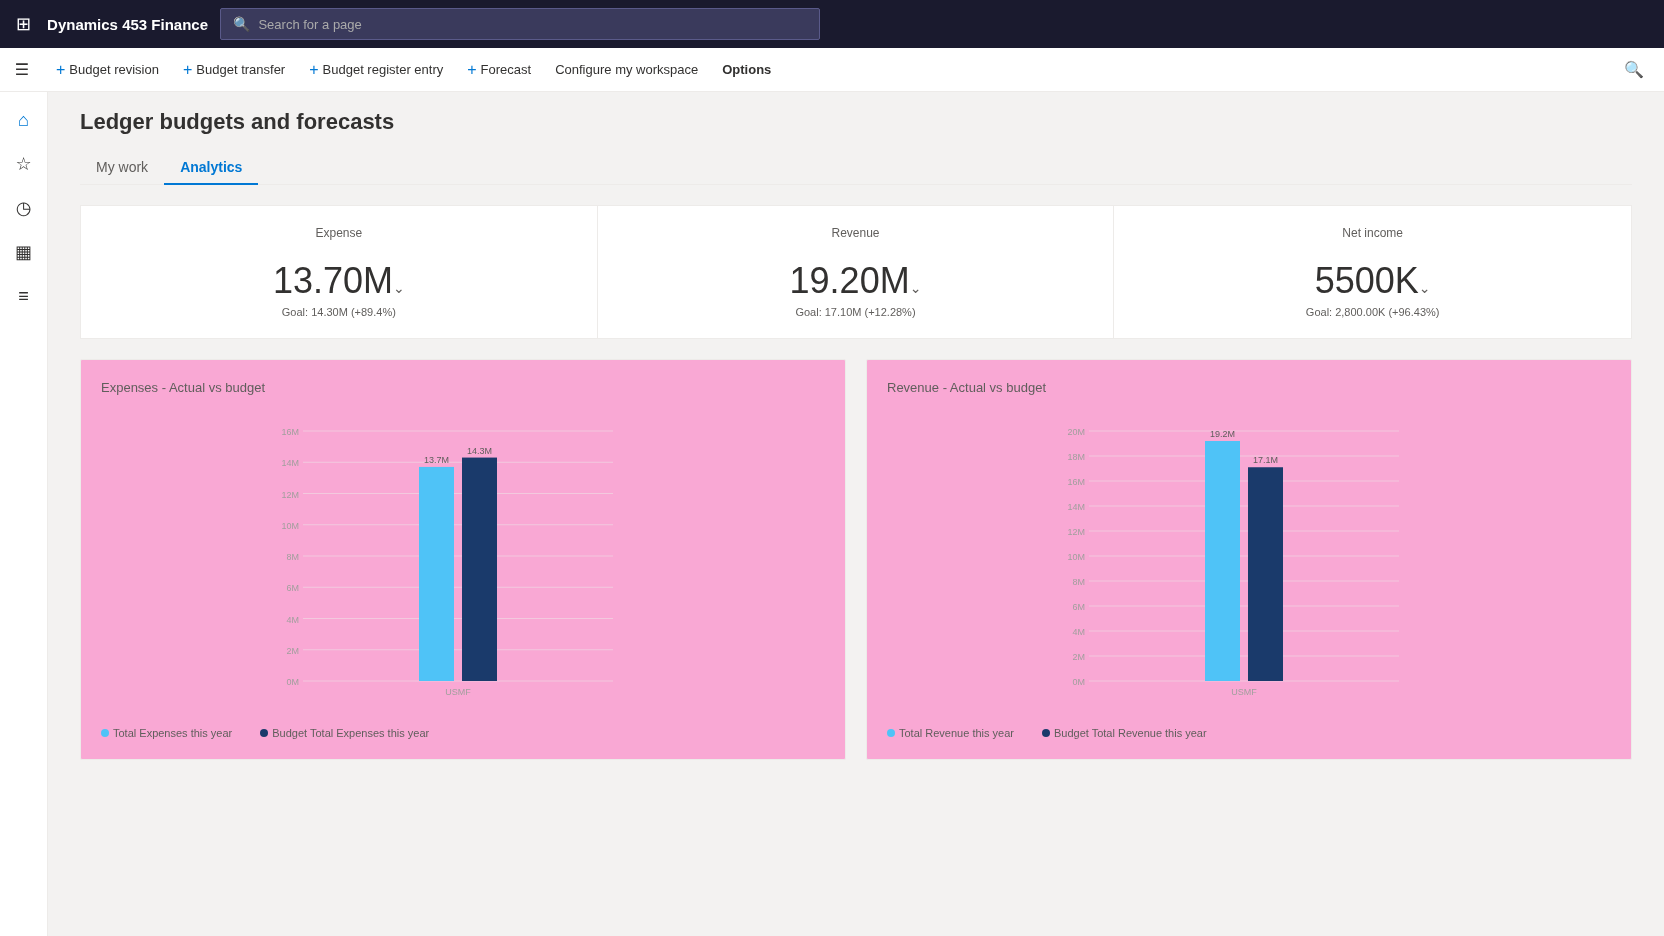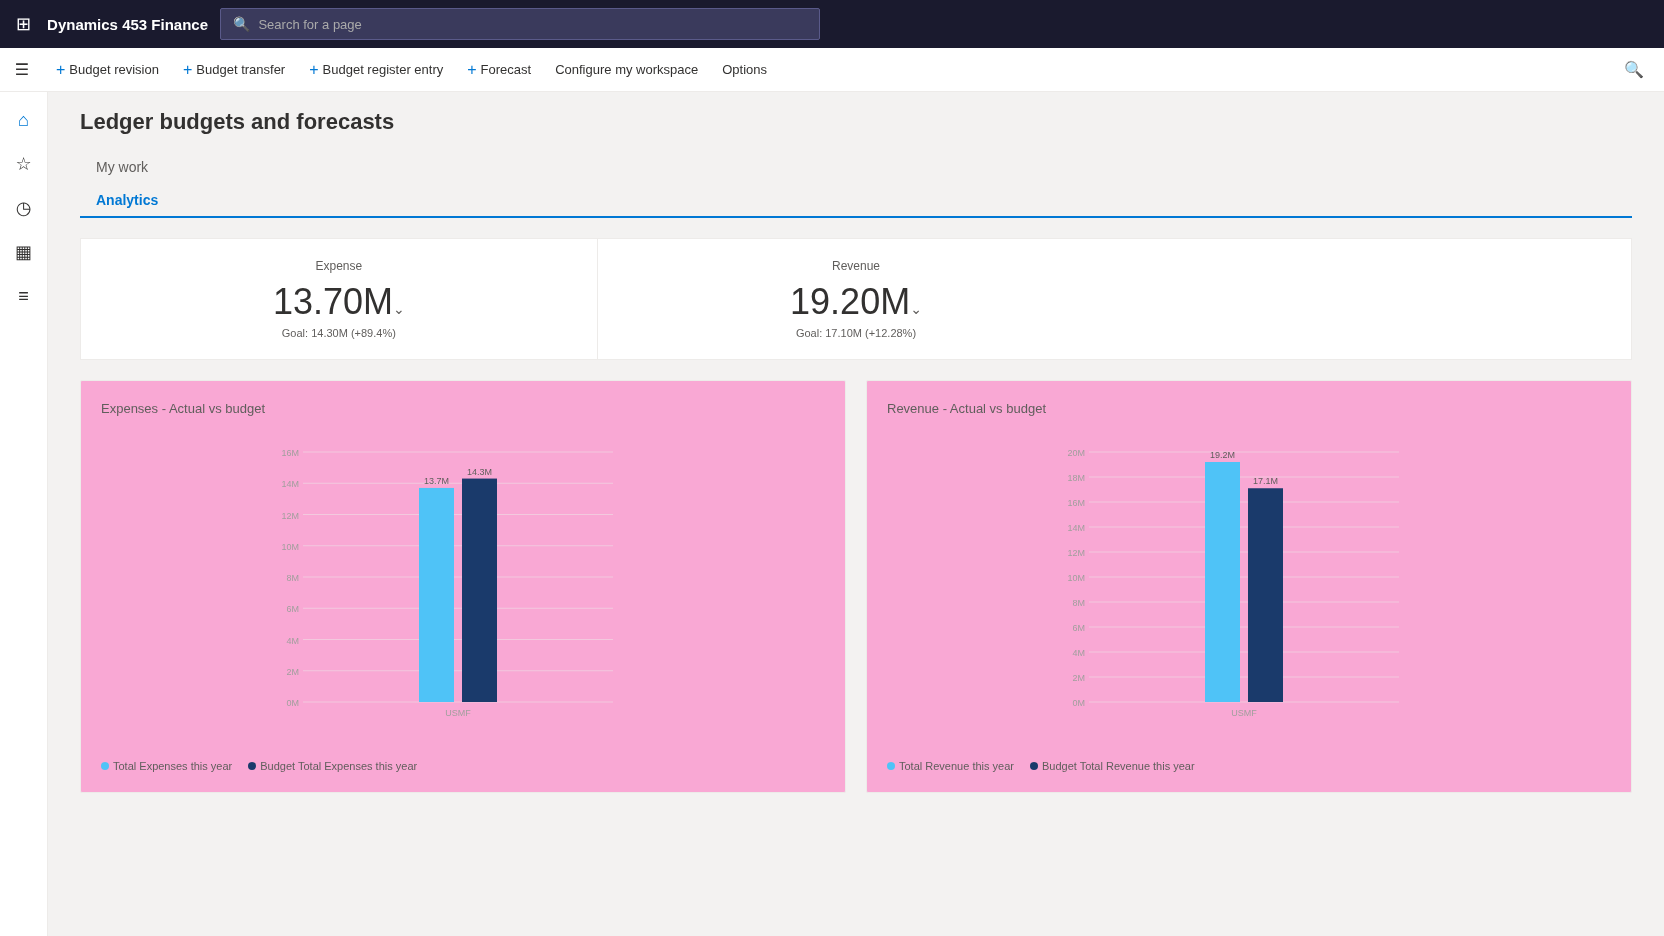--- a/index.html
+++ b/index.html
@@ -78,21 +78,21 @@
       padding: 0 12px;
       height: 44px;
       cursor: pointer;
       font-size: 13px;
       color: #323130;
       white-space: nowrap;
       text-decoration: none;
     }
     .nav-item .plus { color: #0078d4; font-size: 16px; font-weight: 300; }
     .nav-item-options {
-      font-weight: 400;
+      font-weight: 700;
     }
     .nav-search-icon {
       margin-left: auto;
       width: 44px;
       height: 44px;
       display: flex;
       align-items: center;
       justify-content: center;
       cursor: pointer;
       font-size: 16px;
@@ -140,21 +140,20 @@
       color: #323130;
       margin-bottom: 16px;
     }
 
     
     .tabs {
       display: flex;
       gap: 0;
       margin-bottom: 20px;
       border-bottom: 1px solid #edebe9;
-      flex-direction: column;
     }
     .tab {
       padding: 8px 16px;
       cursor: pointer;
       font-size: 14px;
       color: #605e5c;
       border-bottom: 2px solid transparent;
       margin-bottom: -1px;
     }
     .tab.active {
@@ -174,21 +173,21 @@
     }
     .kpi-card {
       padding: 20px 24px;
       border-right: 1px solid #edebe9;
       text-align: center;
     }
     .kpi-card:last-child { border-right: none; }
     .kpi-label {
       font-size: 12px;
       color: #605e5c;
-      margin-bottom: 8px;
+      margin-bottom: 20px;
     }
     .kpi-value {
       font-size: 36px;
       font-weight: 300;
       color: #323130;
       margin-bottom: 4px;
     }
     .kpi-goal {
       font-size: 11px;
       color: #605e5c;
@@ -206,22 +205,22 @@
       padding: 20px;
       border-radius: 2px;
     }
     .chart-title {
       font-size: 13px;
       color: #605e5c;
       margin-bottom: 16px;
     }
     .chart-legend {
       display: flex;
-      gap: 16px;
-      margin-top: 24px;
+      gap: 28px;
+      margin-top: 12px;
       font-size: 11px;
       color: #605e5c;
     }
     .legend-item {
       display: flex;
       align-items: center;
       gap: 4px;
     }
     .legend-dot {
       width: 8px;
@@ -297,20 +296,25 @@
     <div class="kpi-row" id="kpi-container">
     <div class="kpi-card">
           <div class="kpi-label">Expense</div>
           <div class="kpi-value">13.70M<span style="font-size: 14px; color: rgb(96, 94, 92);">⌄</span></div>
           <div class="kpi-goal">Goal: 14.30M (+89.4%)</div>
         </div>
         <div class="kpi-card">
           <div class="kpi-label">Revenue</div>
           <div class="kpi-value">19.20M<span style="font-size: 14px; color: rgb(96, 94, 92);">⌄</span></div>
           <div class="kpi-goal">Goal: 17.10M (+12.28%)</div>
+        </div>
+        <div class="kpi-card">
+          <div class="kpi-label">Net income</div>
+          <div class="kpi-value">5500K<span style="font-size: 14px; color: rgb(96, 94, 92);">⌄</span></div>
+          <div class="kpi-goal">Goal: 2,800.00K (+96.43%)</div>
         </div>
       </div>
 
     <div class="charts-row" id="charts-container">
     <div class="chart-card"><div class="chart-title">Expenses - Actual vs budget</div><svg viewBox="0 0 400 300" style="width: 100%; height: 300px;">
             <line x1="40" x2="350" y1="20" y2="20" stroke="#edebe9" stroke-width="0.5"></line>
             <text x="36" y="24" text-anchor="end" font-size="9" fill="#a19f9d">16M</text>
             <line x1="40" x2="350" y1="51.25" y2="51.25" stroke="#edebe9" stroke-width="0.5"></line>
             <text x="36" y="55.25" text-anchor="end" font-size="9" fill="#a19f9d">14M</text>
             <line x1="40" x2="350" y1="82.5" y2="82.5" stroke="#edebe9" stroke-width="0.5"></line>

